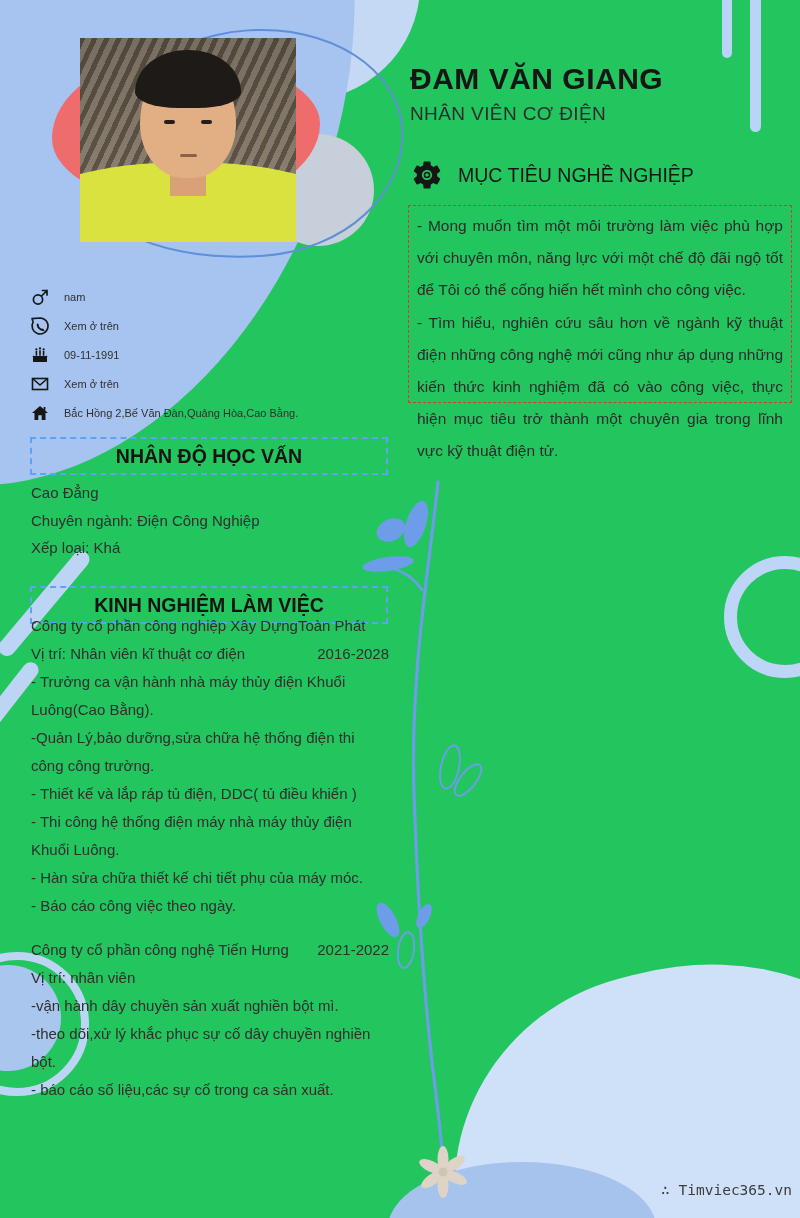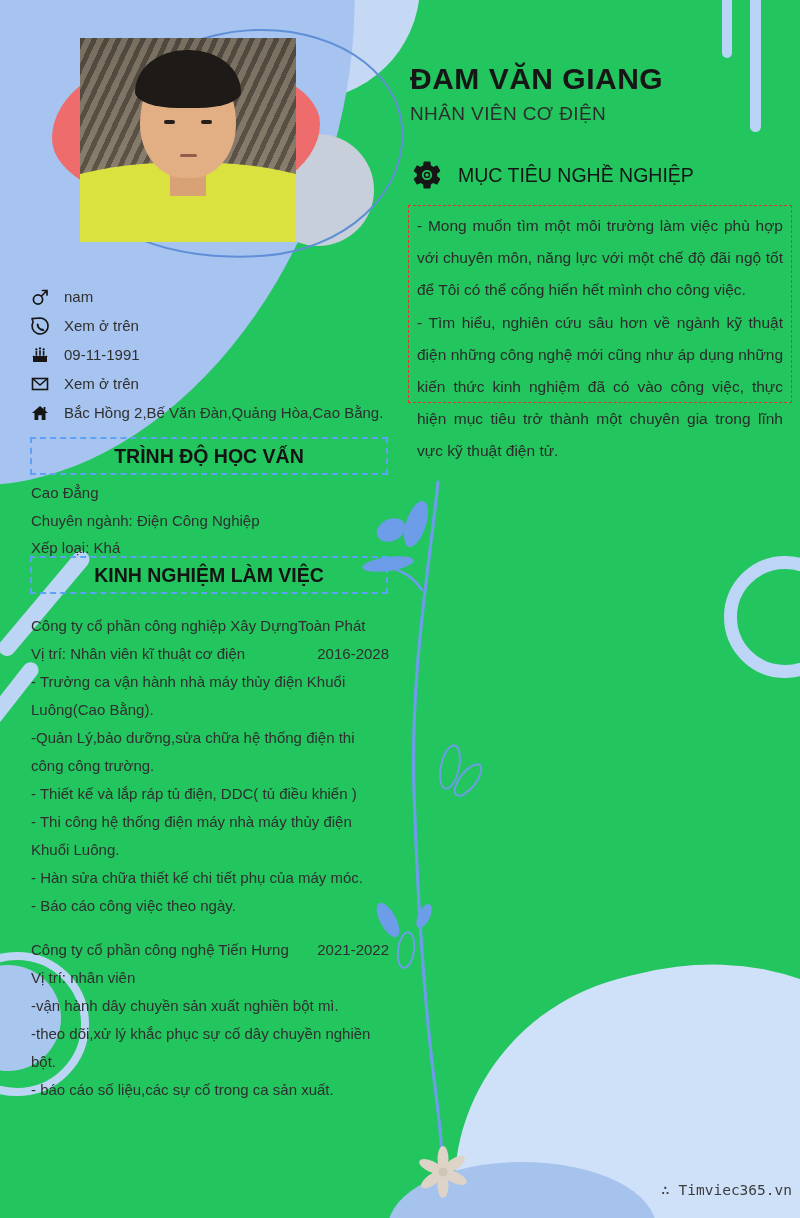--- a/index.html
+++ b/index.html
@@ -66,27 +66,27 @@
     letter-spacing:0.4px; z-index:3;}
   .obj-head{position:absolute; left:410px; top:158px; width:384px; display:flex;
     align-items:center; gap:14px; z-index:3;}
   .obj-head .g-ico{width:34px; height:34px;}
   .obj-head .t{font-size:19.5px; font-weight:400; color:#161616;}
   .obj-box{position:absolute; left:408px; top:205px; width:384px; height:198px;
     border:1.5px dashed #e0352b; box-sizing:border-box; padding:4px 8px;
     font-size:15.5px; line-height:32.2px; text-align:justify; color:#2b2b2b; z-index:3;}
   .obj-box p{margin:0;}
   .info-list{position:absolute; left:30px; top:282px; width:360px; z-index:3;}
-  .info-row{display:flex; align-items:center; gap:14px; height:29px; font-size:15px;}
+  .info-row{display:flex; align-items:center; gap:14px; height:29px; font-size:11px;}
   .info-row svg{flex:0 0 auto;}
   .sec-head{position:absolute; left:30px; width:358px; height:38px; box-sizing:border-box;
     border:2px dashed #5ea1f6; display:flex; align-items:center; justify-content:center;
     font-size:19.5px; font-weight:700; color:#141414; z-index:3; background:transparent;}
   .sec-head.edu{top:437px;}
-  .sec-head.exp{top:556px;}
+  .sec-head.exp{top:586px;}
   .edu-lines{position:absolute; left:31px; top:479px; width:358px; font-size:15px;
     line-height:27.5px; z-index:3;}
   .exp-block{position:absolute; left:31px; top:612px; width:358px; font-size:15px;
     line-height:28px; z-index:3;}
   .row-flex{display:flex; justify-content:space-between;}
   .row-flex .period{padding-right:0px;}
   .job2{margin-top:16px;}
   .watermark{position:absolute; right:8px; top:1182px; z-index:3;
     font-family:"DejaVu Sans Mono","DejaVu Sans",monospace; font-size:14.5px; color:#3d3d3d;}
 </style>
@@ -195,21 +195,21 @@
     <div class="info-row">
       <svg width="20" height="20" viewBox="0 0 20 20">
         <path d="M10 3 L2 10 H4.5 V17 H8.3 V12.2 H11.7 V17 H15.5 V10 H18 Z" fill="#161616"></path>
         <rect x="13.6" y="4" width="1.8" height="3.4" fill="#161616"></rect>
       </svg>
       <span>Bắc Hồng 2,Bế Văn Đàn,Quảng Hòa,Cao Bằng.</span>
     </div>
   </div>
 
   <div class="sec-head edu">
-    <span>TRÌNH ĐỘ HỌC VẤN</span>
+    <span>NHÂN ĐỘ HỌC VẤN</span>
   </div>
   <div class="edu-lines">
     <div>Cao Đẳng</div>
     <div>Chuyên ngành: Điện Công Nghiệp</div>
     <div>Xếp loại: Khá</div>
   </div>
 
   <div class="sec-head exp">
     <span>KINH NGHIỆM LÀM VIỆC</span>
   </div>

